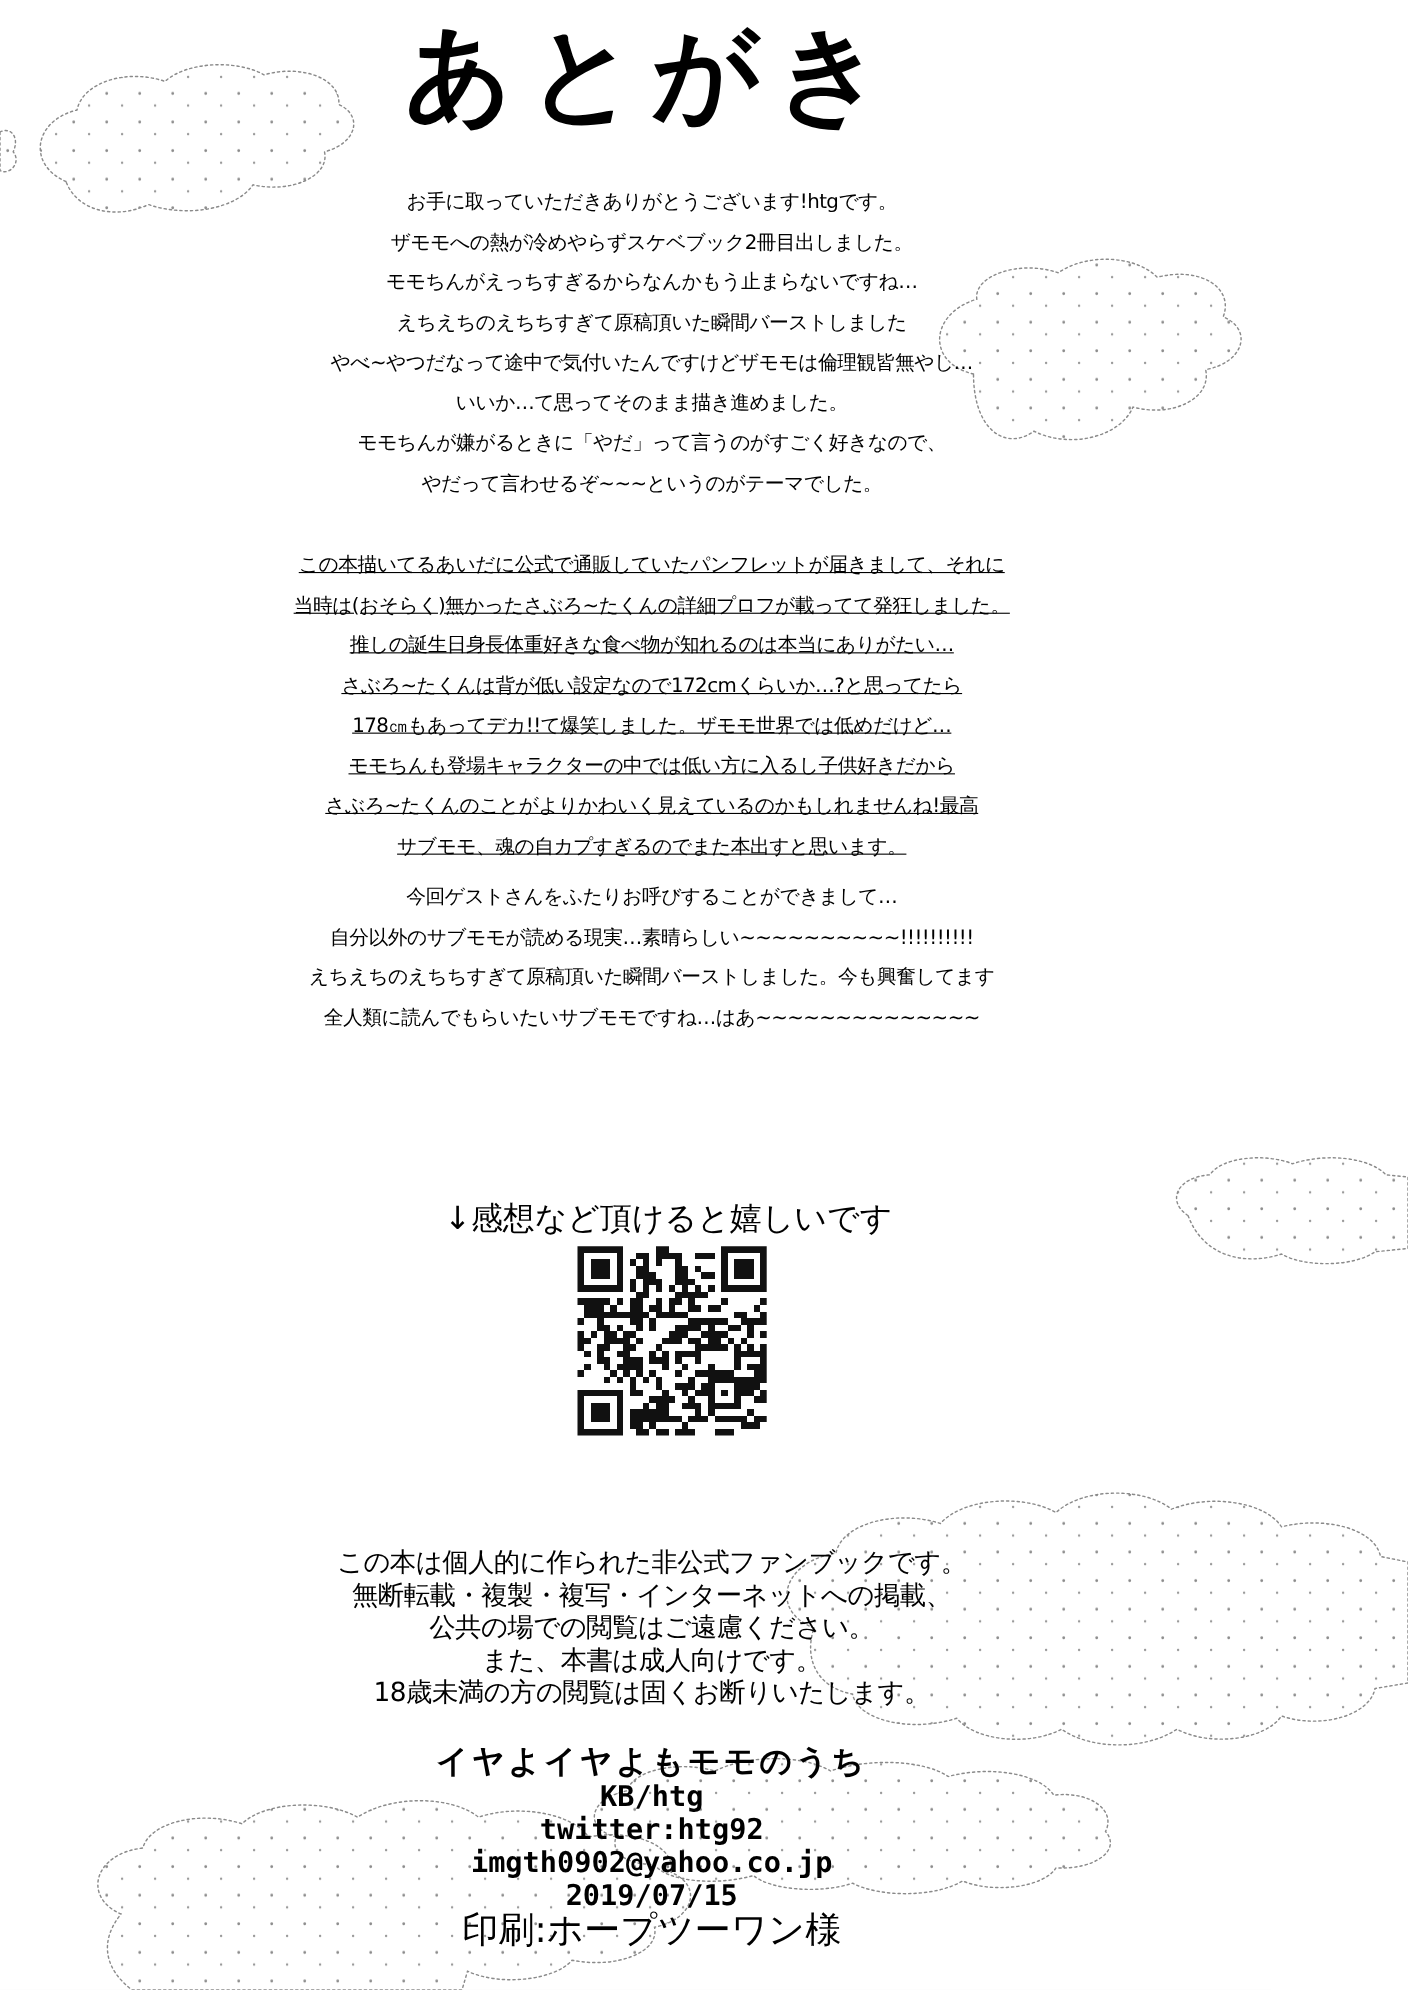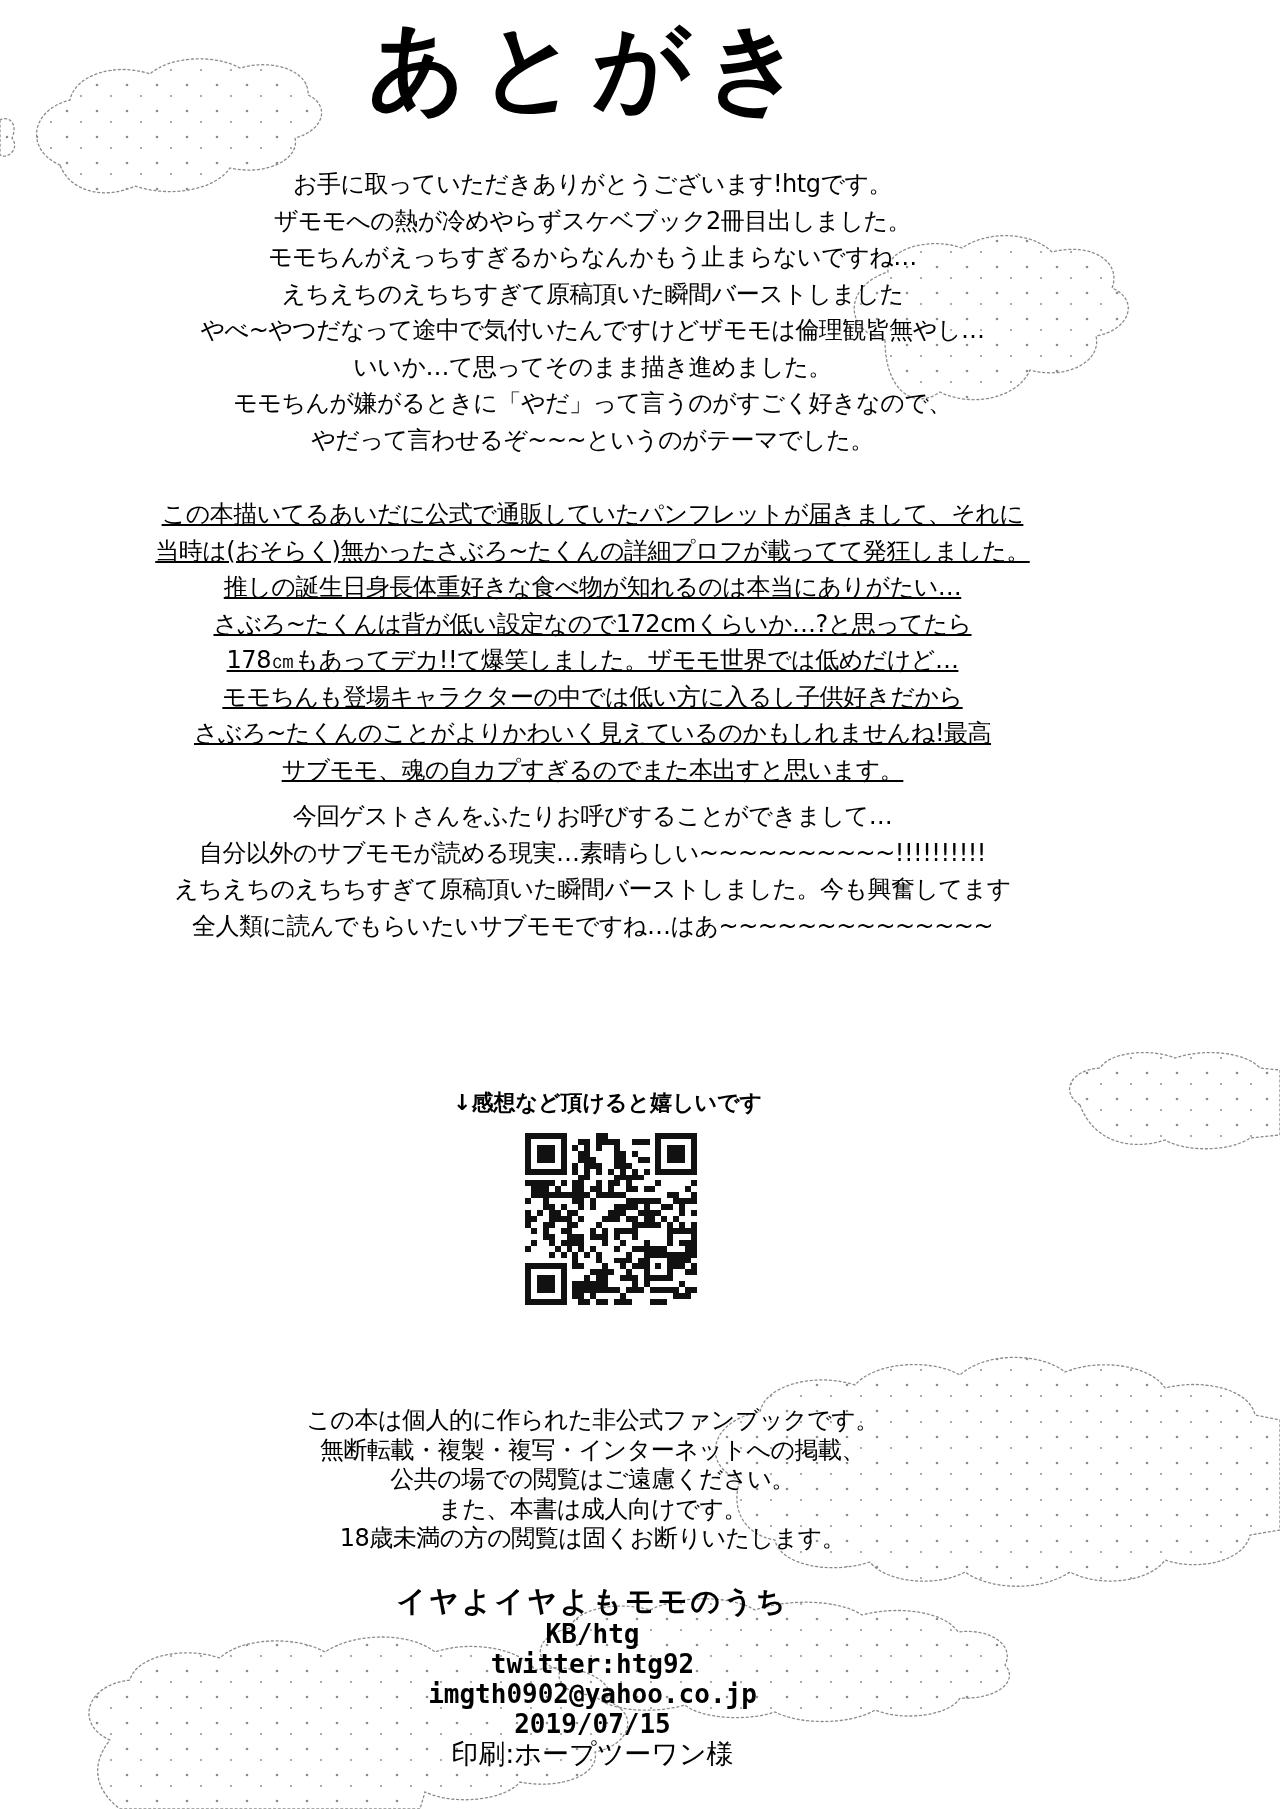--- a/index.html
+++ b/index.html
@@ -7,34 +7,34 @@
     position:relative;width:1280px;height:1809px;margin:0 auto;
     background:#ffffff;overflow:hidden;color:#000000;
     font-family:"DejaVu Sans",sans-serif;
   }
   .clouds{position:absolute;left:0;top:0;width:1280px;height:1809px;pointer-events:none;}
   .cblock{position:absolute;left:0;right:95px;text-align:center;}
   .title{
     top:14px;margin:0;font-family:"DejaVu Serif",serif;font-weight:bold;
     font-size:96px;letter-spacing:14px;line-height:1.1;
   }
-  .para{font-size:24px;line-height:36.5px;letter-spacing:-0.5px;font-weight:500;}
+  .para{font-size:18px;line-height:36.5px;letter-spacing:-0.5px;font-weight:500;}
   .p1{top:166px;}
   .p2{top:496px;text-decoration:underline;}
   .p3{top:798px;}
-  .qr-label{top:1088px;font-size:22px;font-weight:700;padding-left:30px;}
+  .qr-label{top:1088px;font-size:29px;font-weight:400;padding-left:30px;}
   .qr{position:absolute;left:525px;top:1133px;width:172px;height:172px;shape-rendering:crispEdges;}
   .disclaimer{top:1406px;font-size:24px;line-height:29.5px;letter-spacing:-0.5px;font-weight:500;}
   .credits{top:1586px;font-size:26px;line-height:30px;}
   .credit-title{
     font-family:"DejaVu Serif",serif;font-weight:bold;font-size:29px;
     letter-spacing:3px;margin-bottom:3px;
   }
   .credit-mono{font-family:"DejaVu Sans Mono",monospace;font-weight:bold;font-size:26px;}
-  .credit-printer{font-size:27px;font-weight:500;}
+  .credit-printer{font-size:33px;font-weight:500;}
 </style>
 </head>
 <body>
 
 <div class="page">
 
   <svg class="clouds" viewBox="0 0 1280 1809" xmlns="http://www.w3.org/2000/svg">
     <defs>
       <pattern id="dots" width="30" height="26" patternUnits="userSpaceOnUse">
         <circle cx="7" cy="7" r="1.3" fill="#8c8c8c"></circle>

